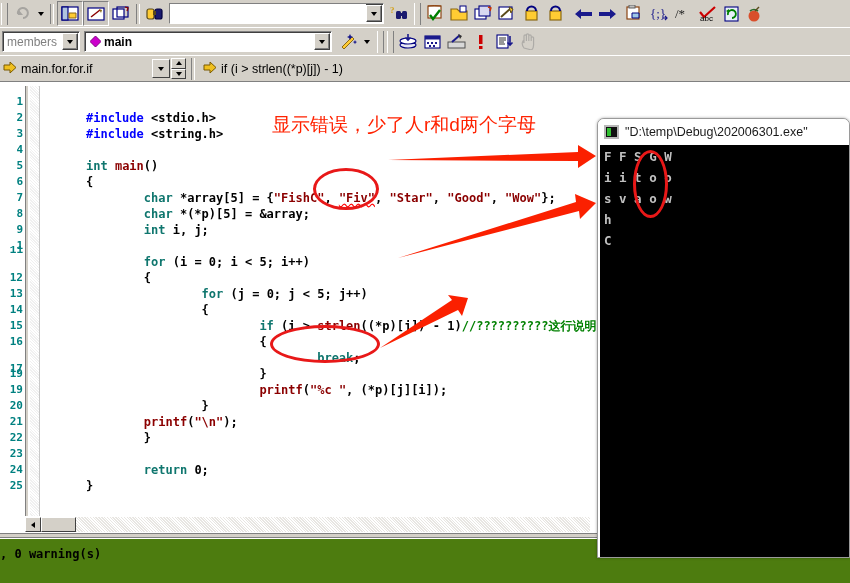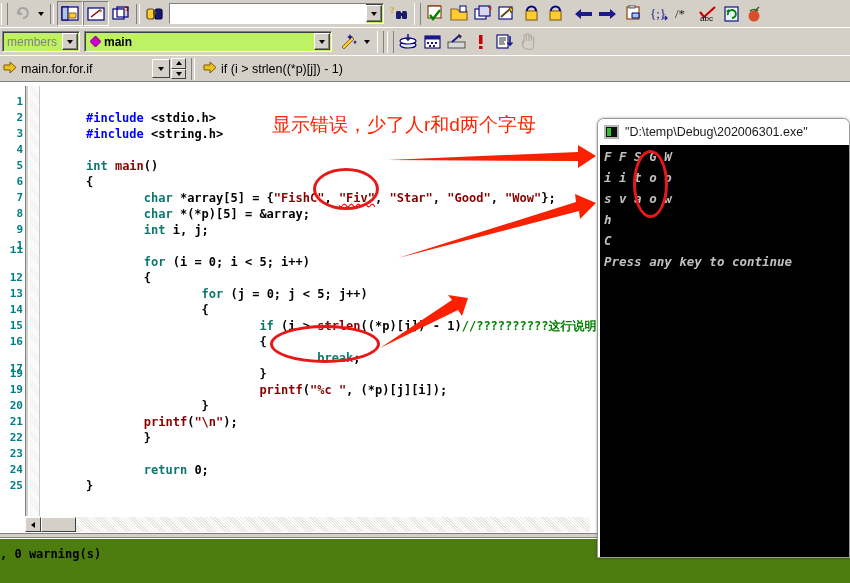--- a/index.html
+++ b/index.html
@@ -62,21 +62,21 @@
   }
   .tb-drop {
     width: 13px; height: 23px;
     display: flex; align-items: center; justify-content: center;
     flex: none;
   }
 
   
   .combo {
     height: 21px;
-    background: #bef264;
+    background: #ffffff;
     border: 1px solid #808080;
     border-right-color: #ffffff;
     border-bottom-color: #ffffff;
     box-shadow: inset 1px 1px 0 #404040;
     display: flex; align-items: center;
     box-sizing: border-box;
     flex: none;
   }
   .combo .ctext {
     flex: 1 1 auto;
@@ -304,21 +304,20 @@
     color: #1a1a1a;
     white-space: nowrap;
     margin-left: 6px;
   }
   #console-body {
     position: absolute;
     left: 2px; top: 26px;
     width: 249px; height: 412px;
     background: #000000;
     overflow: hidden;
-    font-style: italic;
   }
   #console-body .crow {
     position: absolute;
     left: 4px;
     font-family: "DejaVu Sans Mono", monospace;
     font-size: 12.5px;
     font-weight: bold;
     color: #c0c0c0;
     white-space: pre;
     letter-spacing: 0px;
@@ -677,21 +676,20 @@
         </svg>
       </span>
       <span class="ctitle-text">"D:\temp\Debug\202006301.exe"</span>
     </div>
     <div id="console-body">
         <div class="crow" style="top: 4px;">F F S G W</div>
         <div class="crow" style="top: 25px;">i i t o o</div>
         <div class="crow" style="top: 46px;">s v a o w</div>
         <div class="crow" style="top: 67px;">h</div>
         <div class="crow" style="top: 88px;">C</div>
-        <div class="crow" style="top: 109px;">Press any key to continue</div>
       </div>
   </div>
 
   <div class="anno-layer">
     <div id="anno-text">显示错误，少了人r和d两个字母</div>
 
     <svg width="850" height="583" style="position:absolute;left:0;top:0;">
 
       <g>
         <path d="M388 160 L578 152 L578 145 L596 156 L578 168 L578 161 Z" fill="#fb2000"></path>

